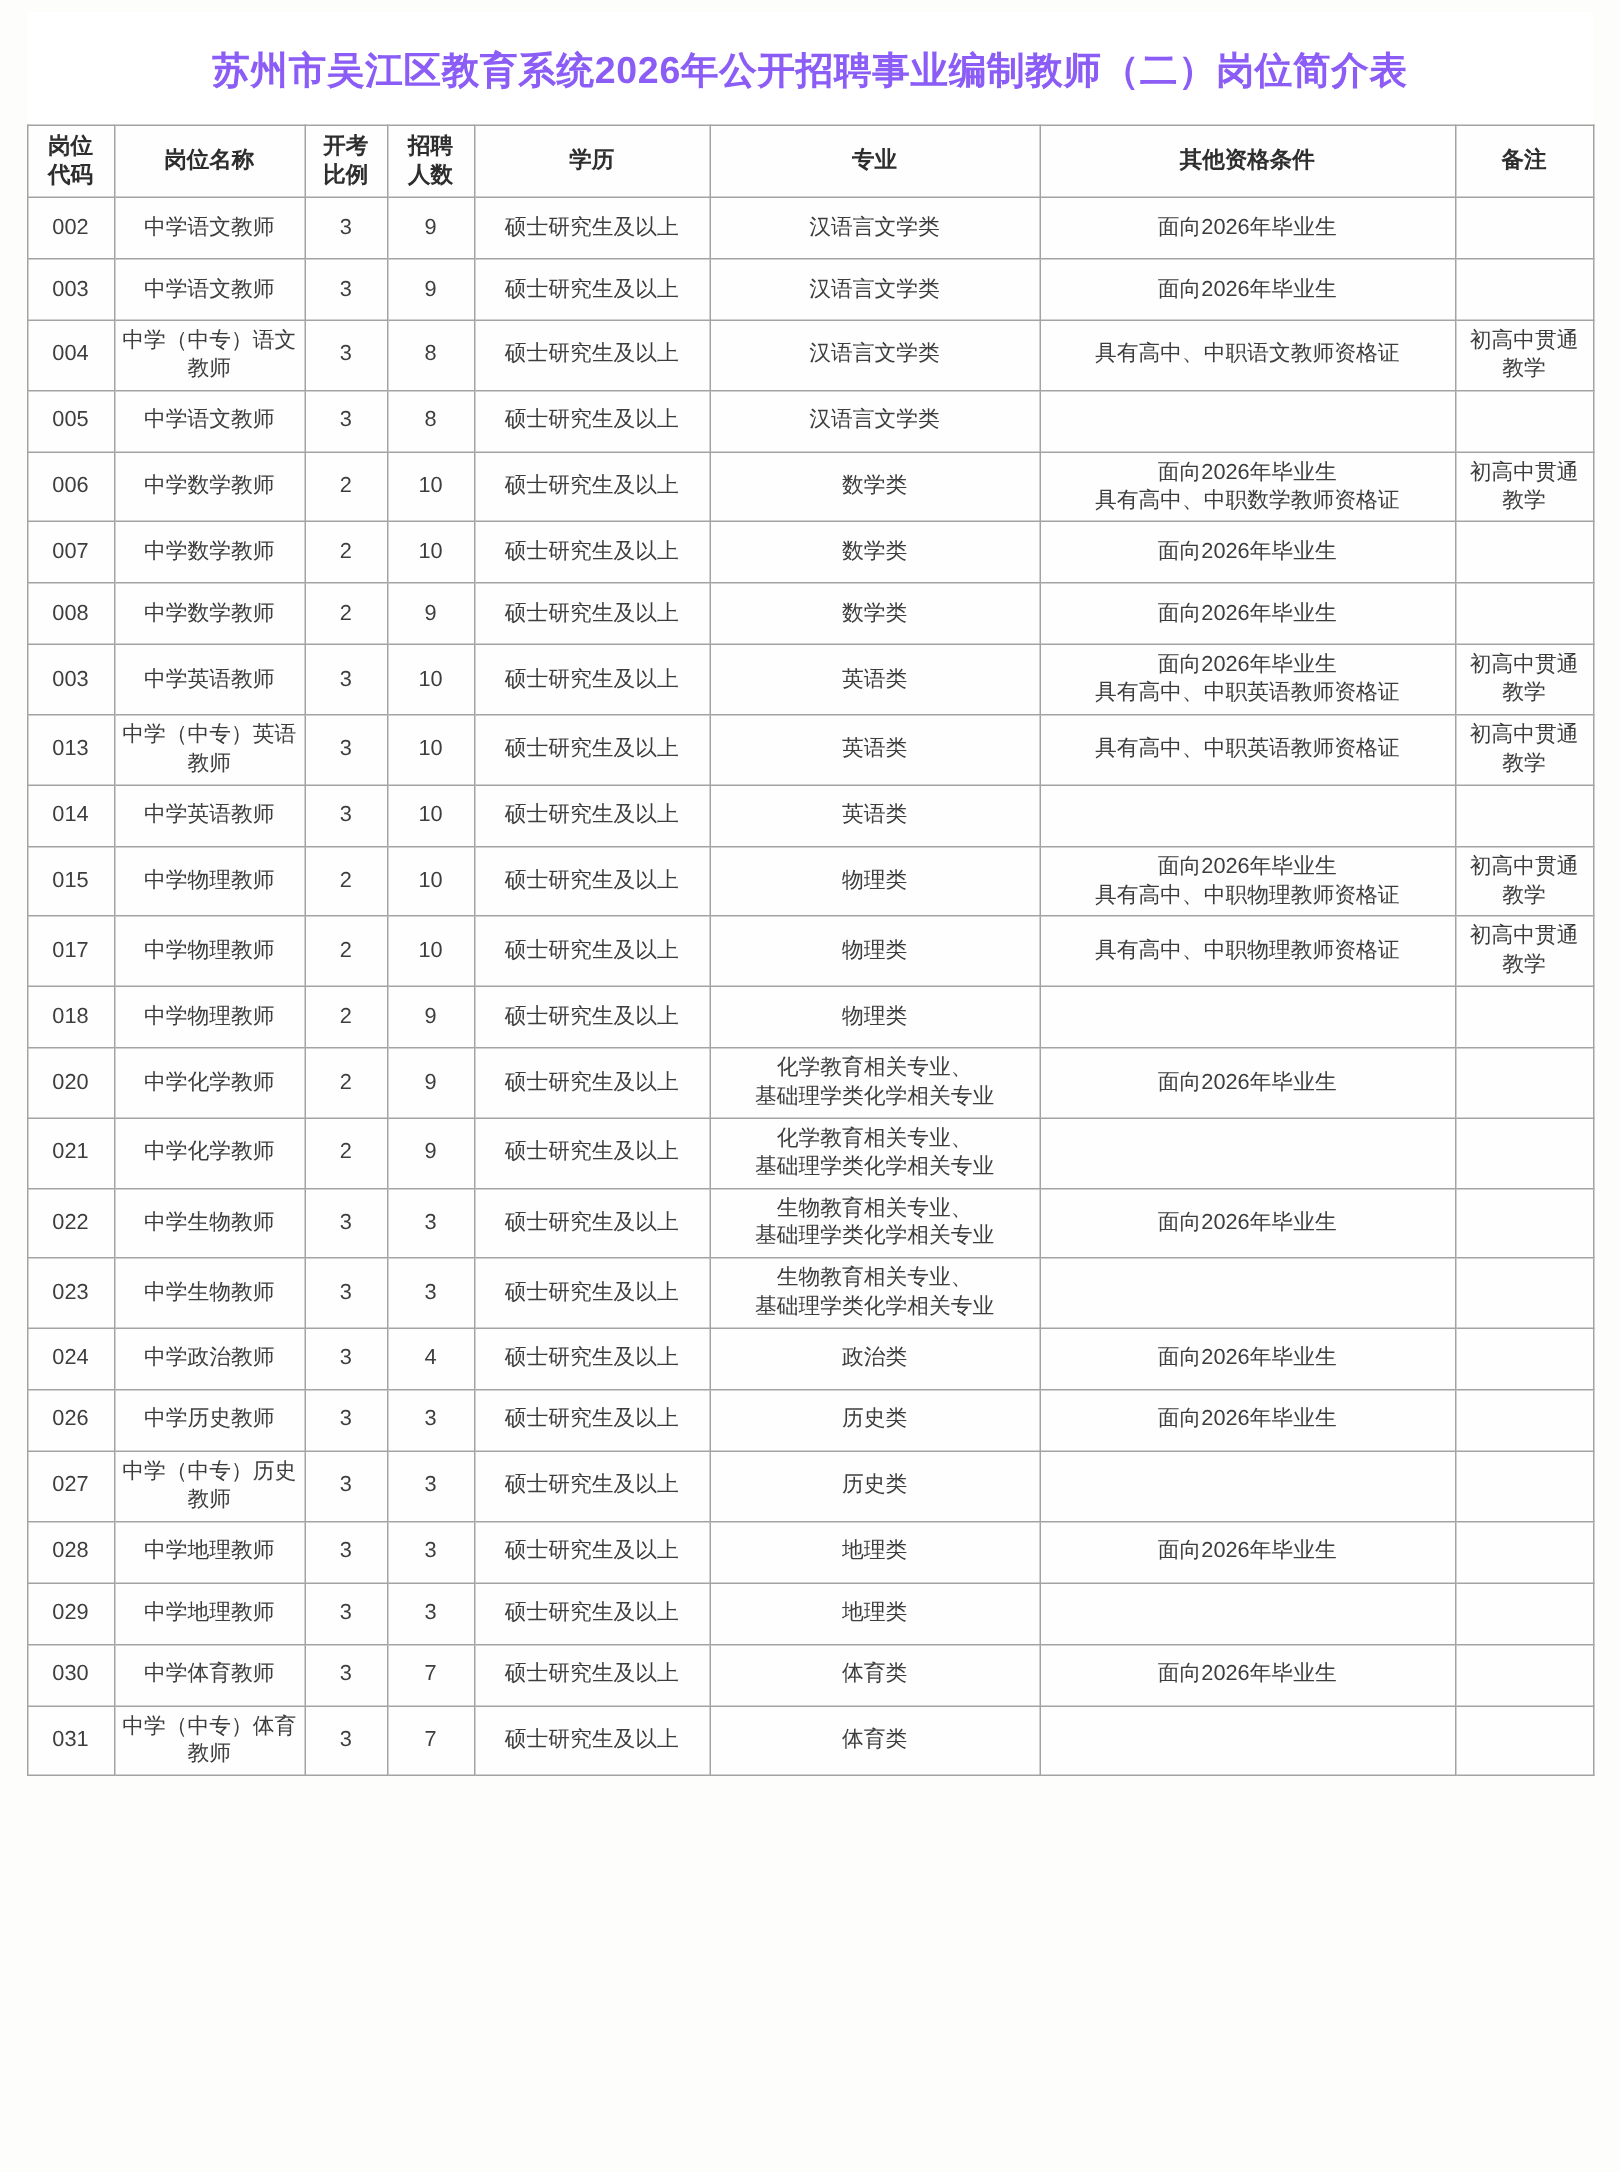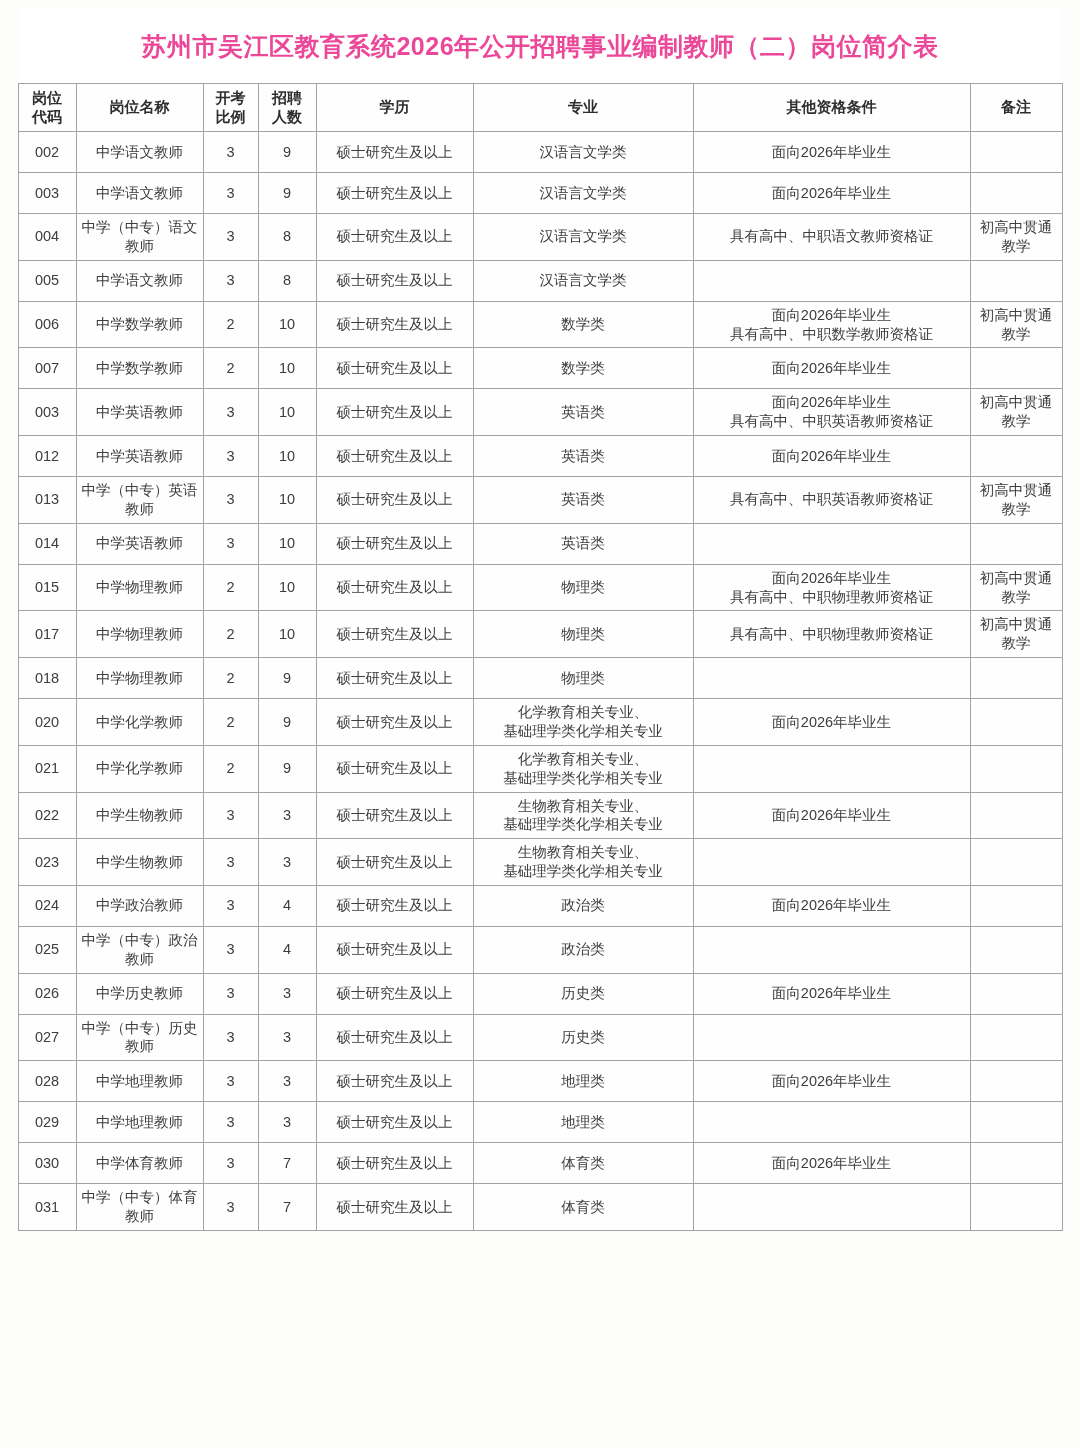--- a/index.html
+++ b/index.html
@@ -15,21 +15,21 @@
     background: #fdfdfc;
     padding: 8px 0 10px 0;
   }
   .title {
     width: 1044px;
     margin: 0 auto;
     padding: 22px 0 20px 0;
     text-align: center;
     font-size: 25px;
     font-weight: bold;
-    color: #ec4899;
+    color: #8b5cf6;
     letter-spacing: 0.5px;
     background: #ffffff;
   }
   table.jobs-table {
     width: 1044px;
     margin: 0 auto;
     border-collapse: collapse;
     table-layout: fixed;
     background: #fefefe;
   }
@@ -159,46 +159,46 @@
     <td>007</td>
     <td>中学数学教师</td>
     <td>2</td>
     <td>10</td>
     <td>硕士研究生及以上</td>
     <td>数学类</td>
     <td>面向2026年毕业生</td>
     <td></td>
   </tr>
 
+  <tr>
+    <td>008</td>
+    <td>中学数学教师</td>
+    <td>2</td>
+    <td>9</td>
+    <td>硕士研究生及以上</td>
+    <td>数学类</td>
+    <td>面向2026年毕业生</td>
+    <td></td>
+  </tr>
 
 
 
   <tr>
     <td>003</td>
     <td>中学英语教师</td>
     <td>3</td>
     <td>10</td>
     <td>硕士研究生及以上</td>
     <td>英语类</td>
     <td>面向2026年毕业生
 具有高中、中职英语教师资格证</td>
     <td>初高中贯通
 教学</td>
   </tr>
 
-  <tr>
-    <td>012</td>
-    <td>中学英语教师</td>
-    <td>3</td>
-    <td>10</td>
-    <td>硕士研究生及以上</td>
-    <td>英语类</td>
-    <td>面向2026年毕业生</td>
-    <td></td>
-  </tr>
 
   <tr>
     <td>013</td>
     <td>中学（中专）英语
 教师</td>
     <td>3</td>
     <td>10</td>
     <td>硕士研究生及以上</td>
     <td>英语类</td>
     <td>具有高中、中职英语教师资格证</td>
@@ -307,31 +307,20 @@
     <td>024</td>
     <td>中学政治教师</td>
     <td>3</td>
     <td>4</td>
     <td>硕士研究生及以上</td>
     <td>政治类</td>
     <td>面向2026年毕业生</td>
     <td></td>
   </tr>
 
-  <tr>
-    <td>025</td>
-    <td>中学（中专）政治
-教师</td>
-    <td>3</td>
-    <td>4</td>
-    <td>硕士研究生及以上</td>
-    <td>政治类</td>
-    <td></td>
-    <td></td>
-  </tr>
 
   <tr>
     <td>026</td>
     <td>中学历史教师</td>
     <td>3</td>
     <td>3</td>
     <td>硕士研究生及以上</td>
     <td>历史类</td>
     <td>面向2026年毕业生</td>
     <td></td>

